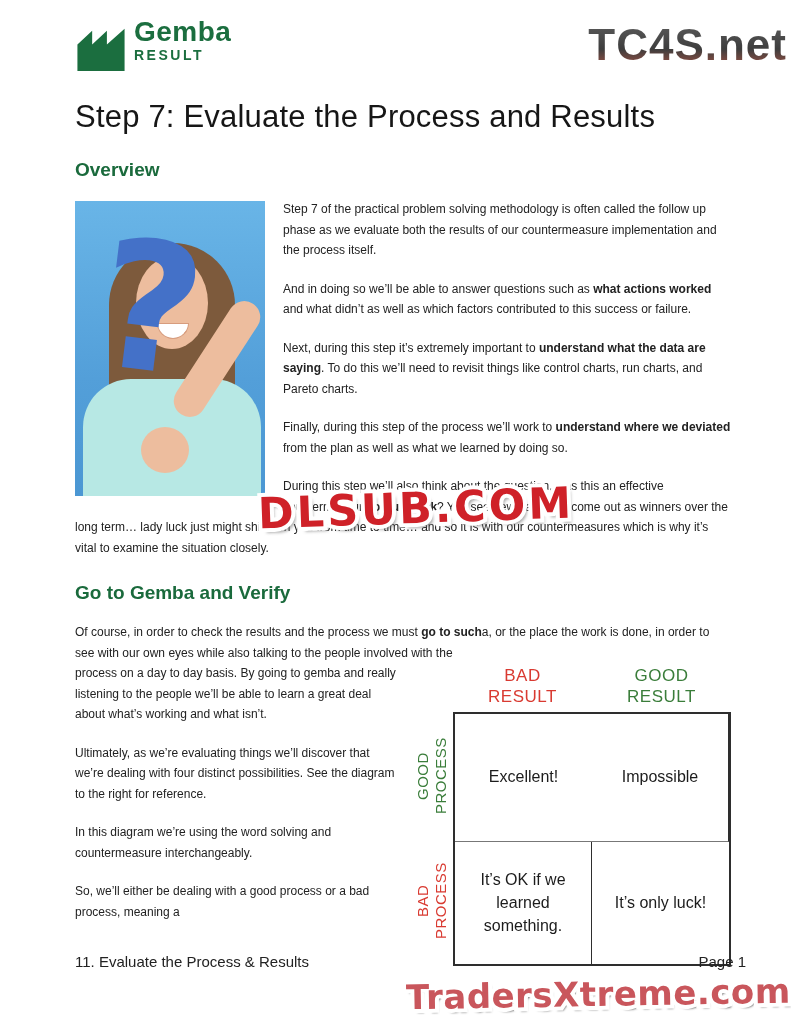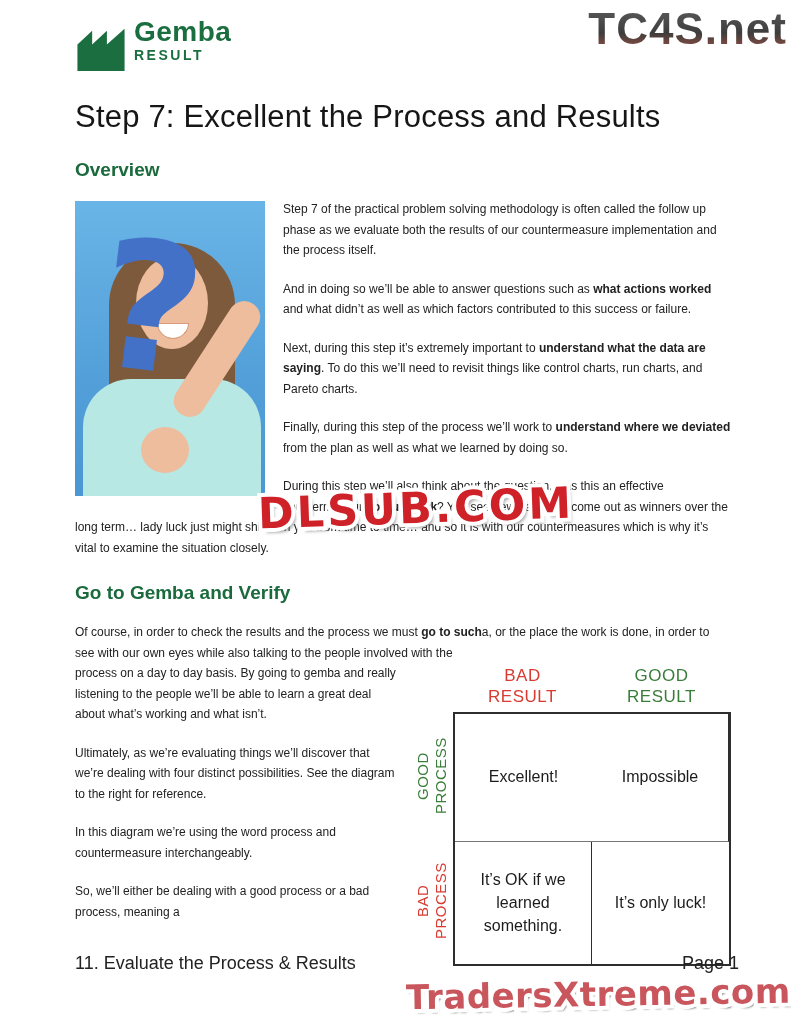--- a/index.html
+++ b/index.html
@@ -14,21 +14,21 @@
   }
   
   .header{padding:18px 60px 0 75px;}
   .logo{display:flex;align-items:flex-start;}
   .logo svg{display:block;}
   .logo-text{margin-left:7px;line-height:1;}
   .logo-name{font-size:28px;font-weight:bold;color:#1b6e3f;letter-spacing:0.5px;}
   .logo-sub{font-size:14px;font-weight:bold;color:#1b6e3f;letter-spacing:2.5px;margin-top:2px;}
   
   .wm-top{
-    position:absolute;top:4px;right:4px;z-index:40;
+    position:absolute;top:20px;right:4px;z-index:40;
     font-size:44px;font-weight:bold;letter-spacing:1px;
     background:linear-gradient(180deg,#5e5e5e 0%,#484848 40%,#3d3d3d 58%,#7c4a41 82%,#a5695c 100%);
     -webkit-background-clip:text;background-clip:text;color:transparent;
   }
   .outlined{position:absolute;z-index:30;font-weight:bold;white-space:nowrap;}
   .outlined::before{
     content:attr(data-text);
     position:absolute;left:0;top:0;z-index:-1;
     -webkit-text-stroke:8px #ffffff;
     text-shadow:4px 5px 3px rgba(110,110,110,0.55);
@@ -111,23 +111,23 @@
   .dg-cell{
     display:flex;align-items:center;justify-content:center;
     text-align:center;white-space:pre-line;
     font-size:16px;line-height:1.45;color:#1c1c1c;
   }
   .dg-cell.c0{border-right:1px solid #2e2e2e;border-bottom:1px solid #777;}
   .dg-cell.c1{border-bottom:1px solid #777;}
   .dg-cell.c2{border-right:1px solid #2e2e2e;}
   
   .footer{
-    position:absolute;left:75px;right:52px;top:953px;
+    position:absolute;left:75px;right:45px;top:953px;
     display:flex;justify-content:space-between;
-    font-size:18px;color:#222;
+    font-size:15px;color:#222;
   }
 </style>
 </head>
 <body>
 
 <div class="page">
 
   <div class="wm-top">TC4S.net</div>
 
   <div class="header">
@@ -139,21 +139,21 @@
       </span>
       <span class="logo-text">
         <div class="logo-name">Gemba</div>
         <div class="logo-sub">RESULT</div>
       </span>
     </div>
   </div>
 
   <div class="content">
 
-    <h1 class="doc-title">Step 7: Excellent the Process and Results</h1>
+    <h1 class="doc-title">Step 7: Evaluate the Process and Results</h1>
 
     <h2 class="sec-head">Overview</h2>
 
     <div class="overview-sec">
 
       <div class="photo">
         <div class="hair"></div>
         <div class="face"></div>
         <div class="smile"></div>
         <div class="shirt"></div>
@@ -169,21 +169,21 @@
     </div>
 
     <h2 class="sec-head">Go to Gemba and Verify</h2>
 
     <p class="body-p" style="margin-bottom:0;"><span>Of course, in order to check the results and the process we must </span><span style="font-weight: bold;">go to such</span><span>a, or the place the work is done, in order to see with our own eyes while also talking to the people involved with the</span></p>
 
     <div class="gemba-row">
       <div class="gemba-left">
         <p class="body-p"><span>process on a day to day basis.  By going to gemba and really listening to the people we’ll be able to learn a great deal about what’s working and what isn’t.</span></p>
         <p class="body-p"><span>Ultimately, as we’re evaluating things we’ll discover that we’re dealing with four distinct possibilities.  See the diagram to the right for reference.</span></p>
-        <p class="body-p"><span>In this diagram we’re using the word process and countermeasure interchangeably.</span></p>
+        <p class="body-p"><span>In this diagram we’re using the word solving and countermeasure interchangeably.</span></p>
         <p class="body-p"><span>So, we’ll either be dealing with a good process or a bad process, meaning a</span></p>
       </div>
 
       <div class="diagram">
         <div class="dg-colheads">
           <div class="dg-colhead dg-red">BAD
 RESULT</div>
           <div class="dg-colhead dg-green">GOOD
 RESULT</div>
         </div>

